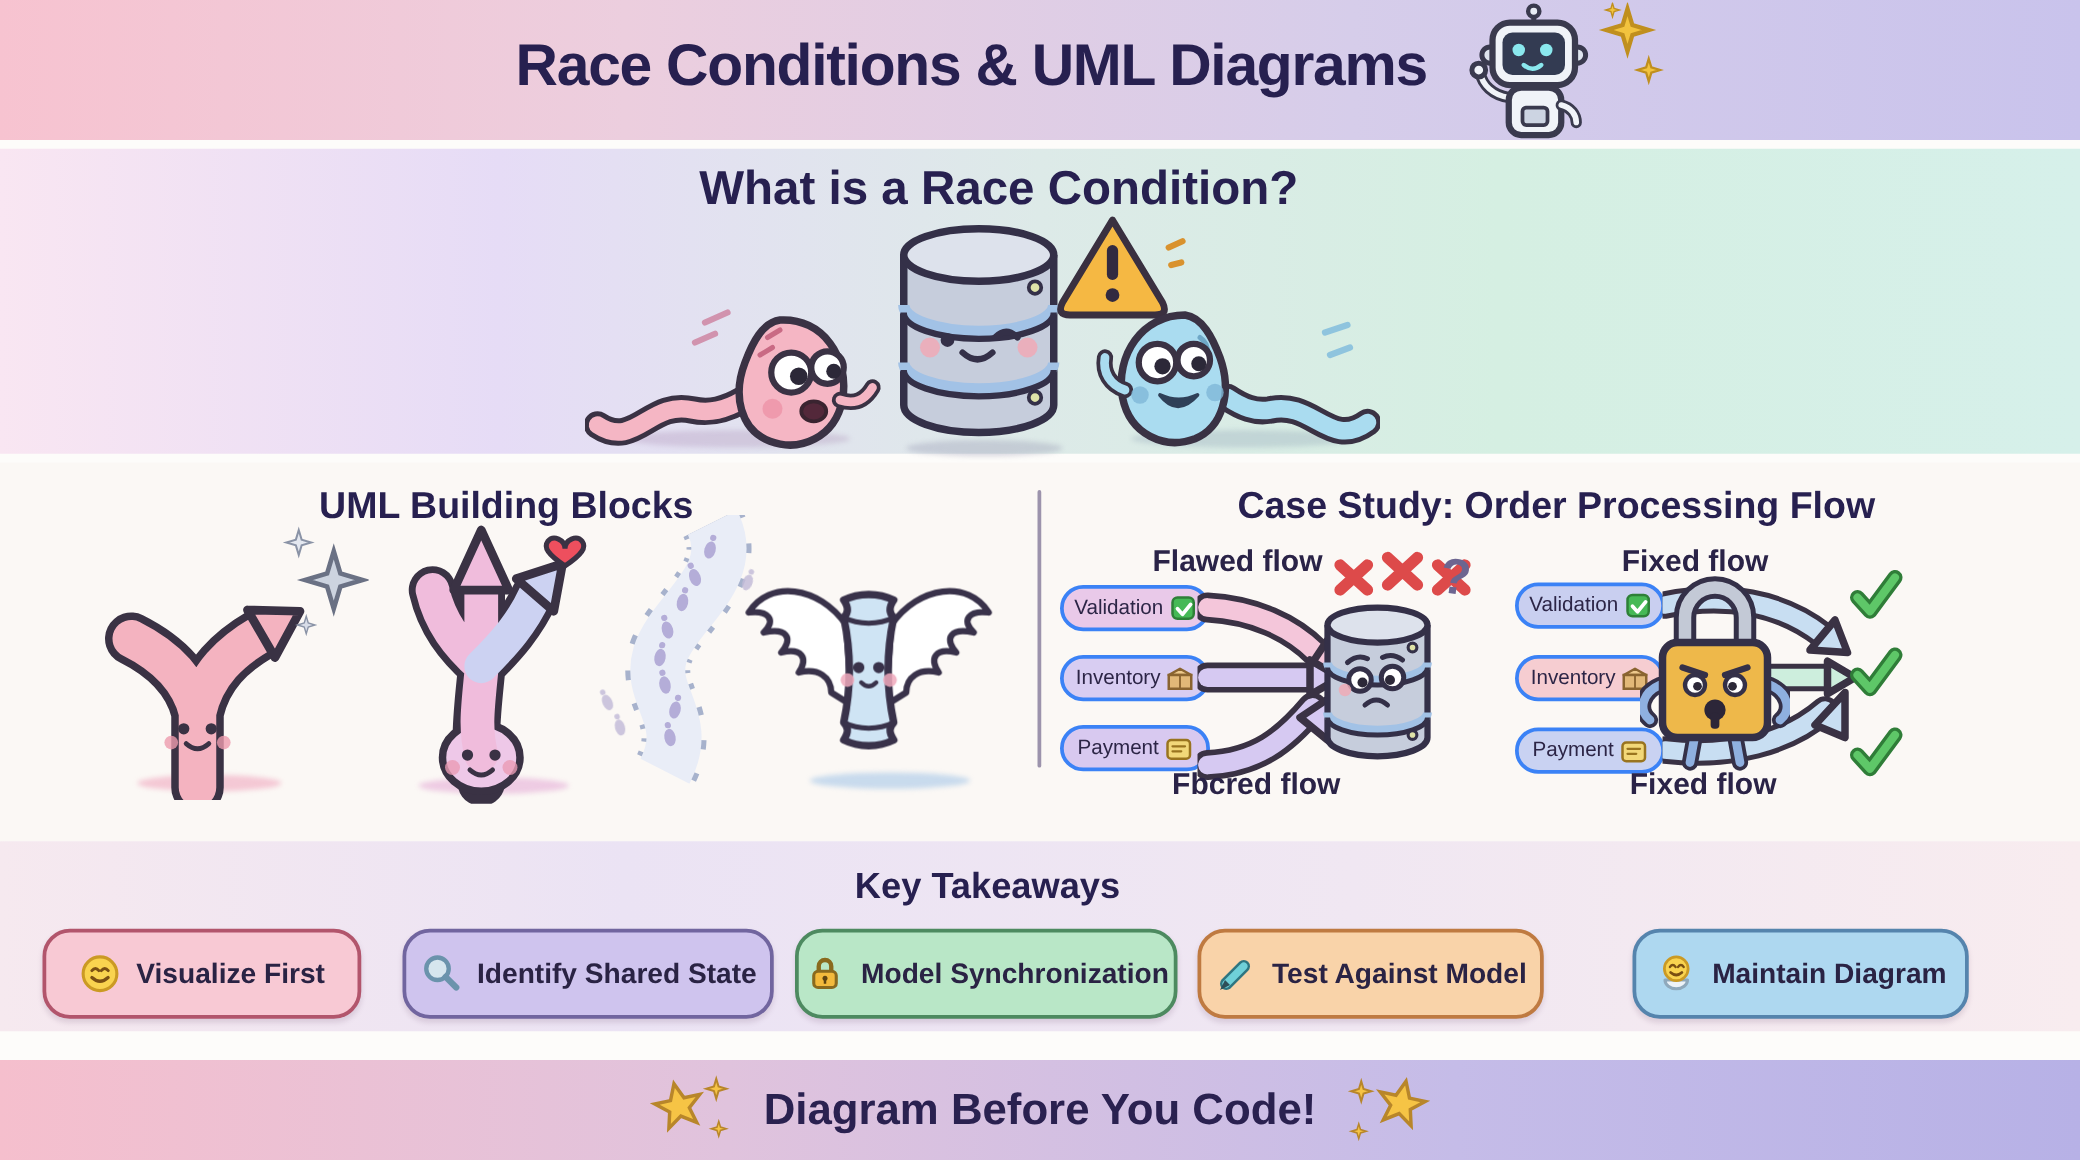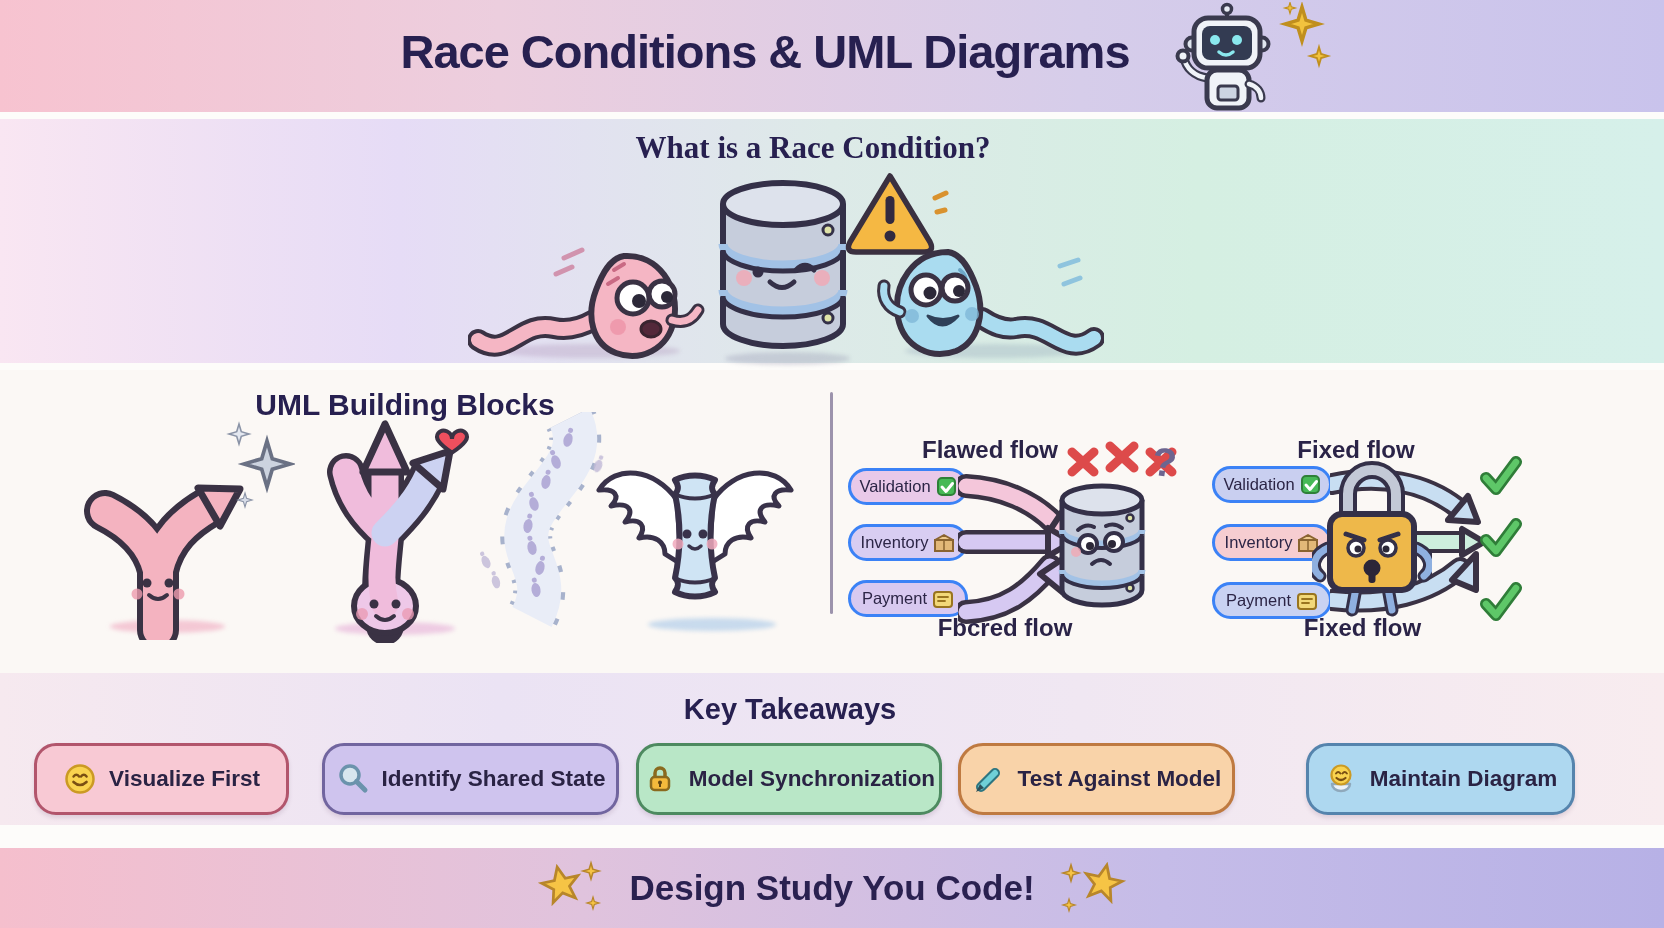--- a/index.html
+++ b/index.html
@@ -10,28 +10,28 @@
     font-family:"Liberation Sans","DejaVu Sans",sans-serif;
     color:#272050;
   }
   .abs{position:absolute;}
   .ctr{text-align:center;}
   .hd{font-weight:bold;color:#272050;}
 
   
   .header{left:0;top:0;width:1664px;height:112px;
     background:linear-gradient(90deg,#f7c3d0 0%,#eccede 30%,#d6cdea 65%,#c9c3ec 100%);}
-  .title{left:0;top:24px;width:1530px;font-size:47px;letter-spacing:-1px;}
+  .title{left:12px;top:24px;width:1530px;font-size:47px;letter-spacing:-1px;}
   .robot{left:1152px;top:2px;}
 
   
   .race{left:0;top:112px;width:1664px;height:258px;background:#fdfcfa;}
   .race-band{position:absolute;left:0;top:7px;right:0;bottom:7px;
     background:linear-gradient(90deg,#f9e6f2 0%,#e6dcf6 24%,#ddeae8 50%,#d5efe2 72%,#d6f0ea 100%);}
-  .race-head{left:18px;top:18px;width:1590px;font-size:31px;font-family:Liberation Serif, serif;}
+  .race-head{left:4px;top:18px;width:1590px;font-size:38px;}
   .shadow{border-radius:50%;filter:blur(2px);}
 
   
   .middle{left:0;top:370px;width:1664px;height:303px;background:#fbf8f5;}
   .divider{left:830px;top:392px;width:3px;height:222px;background:#9c93ac;border-radius:2px;}
   .uml-head{left:0;top:18px;width:810px;font-size:30px;}
   .case-head{left:850px;top:18px;width:790px;font-size:30px;}
   .flow-lab{font-size:24px;font-weight:bold;color:#2a2347;}
 
   .step-pill{height:37px;border:3px solid #3b82f6;border-radius:19px;
@@ -45,21 +45,21 @@
   .takeaways{left:0;top:673px;width:1664px;height:152px;
     background:linear-gradient(90deg,#f6e9ef 0%,#ebe3f4 30%,#f0e7f2 65%,#f8ecef 100%);}
   .tk-head{left:0;top:20px;width:1580px;font-size:29px;}
   .tk-pill{top:70px;height:72px;border-radius:22px;border:3.5px solid;
     display:flex;align-items:center;justify-content:center;gap:12px;
     font-size:22.5px;font-weight:bold;color:#2a2344;white-space:nowrap;
     box-shadow:0 3px 4px rgba(120,90,120,.18);}
   .tk1{left:34px;width:255px;background:#f8c9d4;border-color:#b2556c;}
   .tk2{left:322px;width:297px;background:#cfc4ee;border-color:#71659f;}
   .tk3{left:636px;width:306px;background:#b9e7c7;border-color:#4d8a60;}
-  .tk4{left:958px;width:277px;background:#f9d3a9;border-color:#bf7a41;border-radius:25px;}
+  .tk4{left:958px;width:277px;background:#f9d3a9;border-color:#bf7a41;}
   .tk5{left:1306px;width:269px;background:#aed8f0;border-color:#5584ad;}
 
   
   .footer{left:0;top:848px;width:1664px;height:80px;
     background:linear-gradient(90deg,#f5bfcd 0%,#e0c3dd 35%,#c5bce8 70%,#b7b1e6 100%);
     display:flex;align-items:center;justify-content:center;gap:20px;}
   .footer-text{font-size:35px;font-weight:bold;color:#2a2150;}
 </style>
 </head>
 <body>
@@ -153,20 +153,21 @@
       <circle cx="66" cy="67" r="6.5" fill="#2c2838"></circle>
       <circle cx="95" cy="65" r="6" fill="#2c2838"></circle>
       <path d="M64,90 Q78,108 94,90 Q79,97 64,90 Z" fill="#2f4058" stroke="#2f4058" stroke-width="3" stroke-linejoin="round"></path>
       <circle cx="48" cy="90" r="7" fill="#7fb8d8" opacity=".8"></circle>
       <circle cx="108" cy="88" r="7" fill="#7fb8d8" opacity=".8"></circle>
     </svg>
   </div>
 
   <div class="abs middle">
     <div class="abs uml-head ctr hd">UML Building Blocks</div>
+    <div class="abs case-head ctr hd">Case Study: Order Processing Flow</div>
 
     <div class="abs shadow" style="left:110px;top:250px;width:115px;height:13px;background:rgba(238,160,185,.55);"></div>
     <div class="abs shadow" style="left:335px;top:252px;width:120px;height:13px;background:rgba(225,160,210,.5);"></div>
     <div class="abs shadow" style="left:648px;top:248px;width:128px;height:13px;background:rgba(150,190,230,.5);"></div>
 
     <svg class="abs" style="left:55px;top:55px;" width="210" height="215" viewBox="0 0 210 215">
       <path d="M103,205 L103,135 M103,145 C96,116 74,98 50,86 M103,145 C110,114 130,96 154,82" stroke="#3a3244" stroke-width="42" fill="none" stroke-linecap="round"></path>
       <path d="M103,205 L103,135 M103,145 C96,116 74,98 50,86 M103,145 C110,114 130,96 154,82" stroke="#f4b3c0" stroke-width="30" fill="none" stroke-linecap="round"></path>
       <polygon points="143,63 185,64 165,101" fill="#f4b3c0" stroke="#3a3244" stroke-width="7" stroke-linejoin="round"></polygon>
       <circle cx="92" cy="158" r="4.5" fill="#3a3244"></circle>
@@ -449,21 +450,21 @@
       <span>Maintain Diagram</span>
     </div>
   </div>
 
   <div class="abs footer">
     <svg width="72" height="58" viewBox="0 0 72 58">
       <path transform="translate(24,26) scale(1.15) rotate(-12)" d="M0,-16 L4.8,-5 L16,-5 L7,2.6 L9.9,13.6 L0,7 L-9.9,13.6 L-7,2.6 L-16,-5 L-4.8,-5 Z" fill="#f6c445" stroke="#b8862a" stroke-width="2.4"></path>
       <path transform="translate(54,12) scale(0.8)" d="M0,-10 L2.3,-2.3 L10,0 L2.3,2.3 L0,10 L-2.3,2.3 L-10,0 L-2.3,-2.3 Z" fill="#f6c445" stroke="#b8862a" stroke-width="2"></path>
       <path transform="translate(56,44) scale(0.6)" d="M0,-10 L2.3,-2.3 L10,0 L2.3,2.3 L0,10 L-2.3,2.3 L-10,0 L-2.3,-2.3 Z" fill="#f6c445" stroke="#b8862a" stroke-width="2"></path>
     </svg>
-    <div class="footer-text">Design Study You Code!</div>
+    <div class="footer-text">Diagram Before You Code!</div>
     <svg width="72" height="58" viewBox="0 0 72 58">
       <path transform="translate(48,24) scale(1.15) rotate(12)" d="M0,-16 L4.8,-5 L16,-5 L7,2.6 L9.9,13.6 L0,7 L-9.9,13.6 L-7,2.6 L-16,-5 L-4.8,-5 Z" fill="#f6c445" stroke="#b8862a" stroke-width="2.4"></path>
       <path transform="translate(16,14) scale(0.8)" d="M0,-10 L2.3,-2.3 L10,0 L2.3,2.3 L0,10 L-2.3,2.3 L-10,0 L-2.3,-2.3 Z" fill="#f6c445" stroke="#b8862a" stroke-width="2"></path>
       <path transform="translate(14,46) scale(0.6)" d="M0,-10 L2.3,-2.3 L10,0 L2.3,2.3 L0,10 L-2.3,2.3 L-10,0 L-2.3,-2.3 Z" fill="#f6c445" stroke="#b8862a" stroke-width="2"></path>
     </svg>
   </div>
 
 </div>
 
 </body></html>

